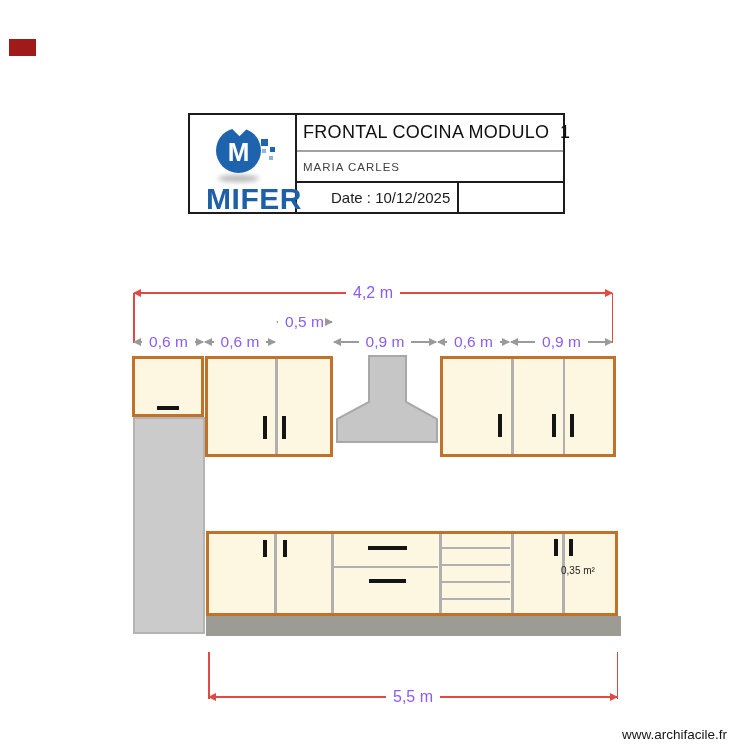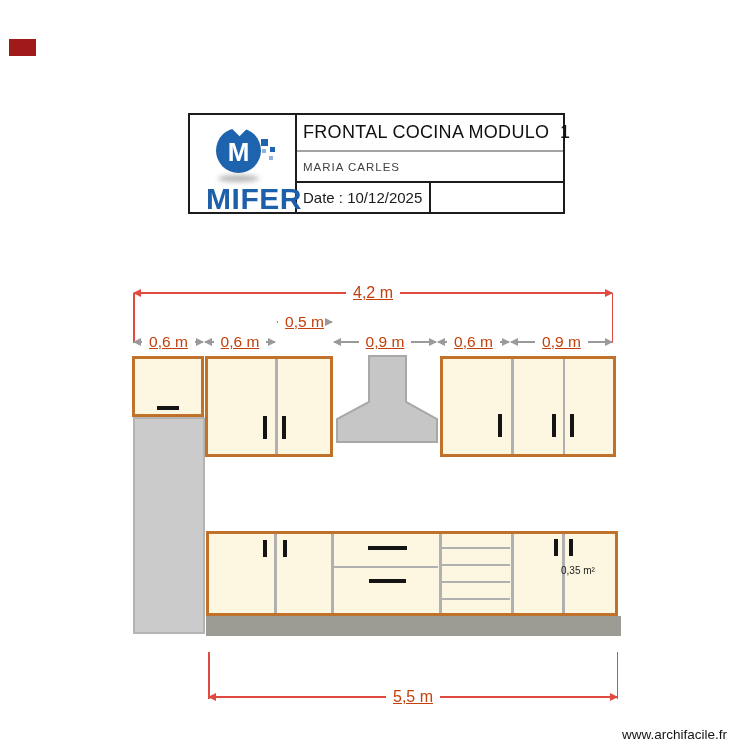--- a/index.html
+++ b/index.html
@@ -13,42 +13,42 @@
   .tb{position:absolute;left:188px;top:113px;width:377px;height:101px;border:2px solid #1c1c1c;
       display:flex;background:#fff;box-sizing:border-box;}
   .tb-logo{width:105px;border-right:2px solid #1c1c1c;position:relative;flex:0 0 auto;}
   .tb-main{flex:1;display:flex;flex-direction:column;min-width:0;}
   .tb-title{height:35px;border-bottom:2px solid #a3a3a3;display:flex;align-items:center;
             padding-left:6px;font-size:18px;color:#101010;white-space:pre;letter-spacing:.3px;}
   .tb-author{height:29px;border-bottom:2px solid #1c1c1c;display:flex;align-items:center;
              padding-left:6px;font-size:11.5px;letter-spacing:1px;color:#3f3f3f;}
   .tb-bottom{flex:1;display:flex;}
   .tb-date{width:134px;border-right:2px solid #1c1c1c;display:flex;align-items:center;
-           padding-left:6px;font-size:15px;color:#1b1b1b;box-sizing:border-box;}
+           padding-left:6px;font-size:15px;color:#1b1b1b;box-sizing:border-box;margin-left:28px;}
   .tb-empty{flex:1;}
 
   
   .logo-circle{position:absolute;left:26px;top:13px;width:45px;height:45px;border-radius:50%;background:#1e63ae;}
   .logo-m{position:absolute;left:26px;top:15px;width:45px;height:45px;display:flex;align-items:center;
           justify-content:center;color:#fff;font-weight:700;font-size:26px;}
   .logo-notch{position:absolute;left:44px;top:8px;width:11px;height:11px;background:#fff;transform:rotate(45deg);}
   .sq{position:absolute;}
   .sq1{left:71px;top:24px;width:7px;height:7px;background:#1f64ae;}
   .sq2{left:80px;top:32px;width:5px;height:5px;background:#1f64ae;}
   .sq3{left:72px;top:34px;width:4px;height:4px;background:#8fb3dc;}
   .sq4{left:79px;top:41px;width:4px;height:4px;background:#8fb3dc;}
   .logo-shadow{position:absolute;left:28px;top:60px;width:41px;height:7px;border-radius:50%;
                background:rgba(110,110,110,.5);filter:blur(2.5px);}
   .logo-brand{position:absolute;left:0;width:128px;top:69px;text-align:center;font-size:30px;
               font-weight:800;color:#1d5fa9;line-height:30px;letter-spacing:.5px;}
 
   
   .dim{position:absolute;height:16px;display:flex;align-items:center;justify-content:center;}
   .dim .line{position:absolute;left:1px;right:1px;top:50%;height:1.5px;margin-top:-1px;background:currentColor;}
-  .dim .dlabel{position:relative;background:#fff;padding:0 7px;font-size:15.5px;color:#c2410c;line-height:16px;text-decoration:underline;}
+  .dim .dlabel{position:relative;background:#fff;padding:0 7px;font-size:15.5px;color:#8b5cf6;line-height:16px;}
   .dim .ar-l{position:absolute;left:0;top:50%;margin-top:-4px;width:0;height:0;
              border:4px solid transparent;border-left:0;border-right:8px solid currentColor;}
   .dim .ar-r{position:absolute;right:0;top:50%;margin-top:-4px;width:0;height:0;
              border:4px solid transparent;border-right:0;border-left:8px solid currentColor;}
   .dim-red{color:#df4a41;}
   .dim-red .dlabel{font-size:16px;}
   .dim-gray{color:#9a9a9a;}
   .vext{position:absolute;width:1.5px;background:#df4a41;}
 
   

